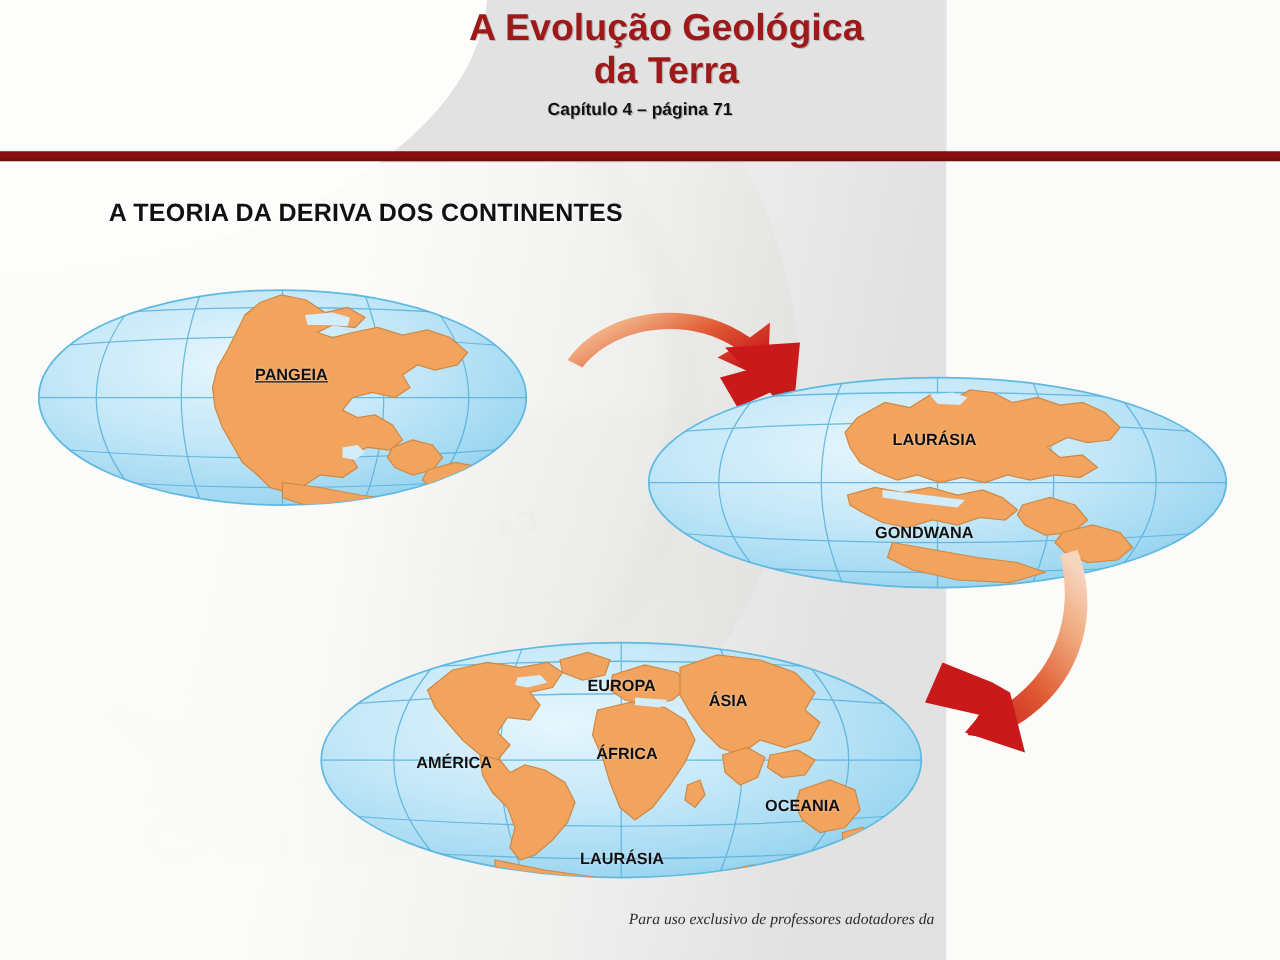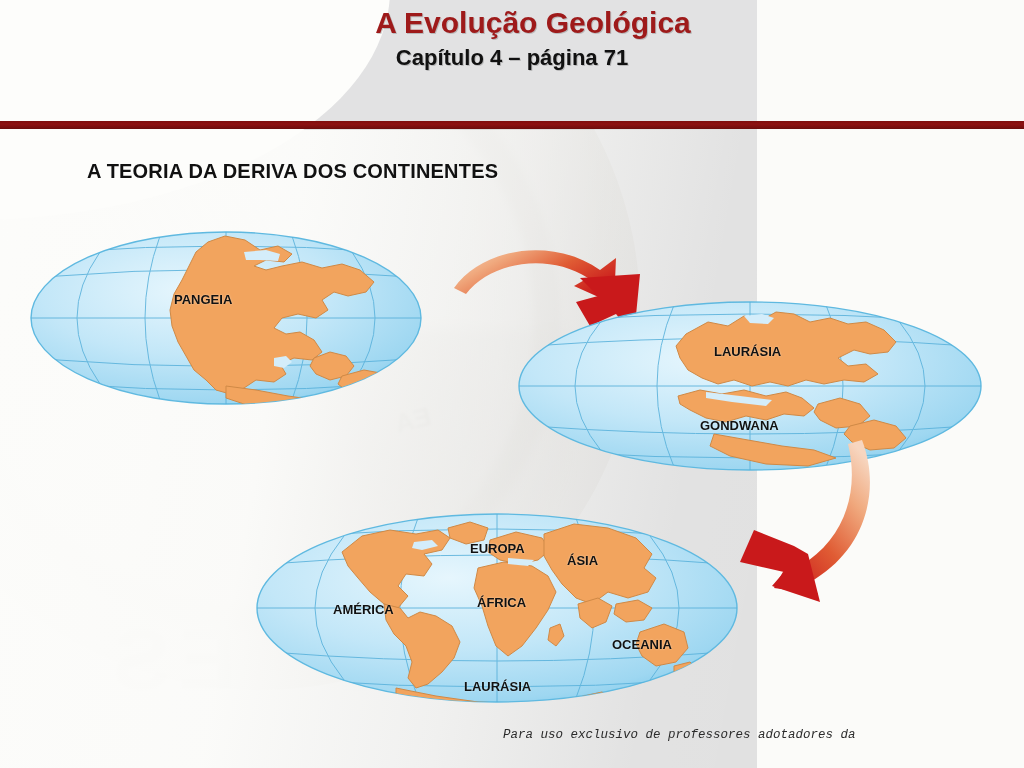--- a/index.html
+++ b/index.html
@@ -122,21 +122,21 @@
   .ttl-main {
     color: #9e1a1a;
     font-size: 30px;
     font-weight: bold;
     line-height: 1.13;
     letter-spacing: 0px;
     text-shadow: 1px 1px 0 rgba(0,0,0,0.18);
   }
   .ttl-sub {
     color: #111;
-    font-size: 22px;
+    font-size: 14px;
     font-weight: bold;
     margin-top: 5px;
     text-shadow: 1px 1px 0 rgba(0,0,0,0.18);
   }
   #title-block .ttl-main > span { display: block; padding-left: 42px; }
 
   #rule {
     position: absolute;
     left: 0; top: 121px; width: 1024px; height: 8px;
     background: linear-gradient(180deg, #7e0d0d 0%, #8e1111 40%, #6d0b0b 100%);
@@ -167,21 +167,21 @@
   }
 
   
   .arrow { position: absolute; }
   .arrow svg { display: block; overflow: visible; }
 
   
   #footer-note {
     position: absolute;
     left: 503px; top: 728px;
-    font-family: Liberation Mono, monospace;
+    font-family: Liberation Serif, serif;
     font-style: italic;
     font-size: 12.5px;
     color: #2b2b2b;
   }
   #logo {
     position: absolute;
     left: 800px; top: 694px;
     width: 218px; height: 68px;
   }
   #logo svg { display: block; }
@@ -201,20 +201,21 @@
   <div id="grey-band"></div>
   <div id="white-wash"></div>
 
   <div id="header">
     <div id="header-band"></div>
     <div id="header-swoosh"></div>
     <div id="header-swoosh2"></div>
     <div id="title-block">
       <div class="ttl-main">
         <span>A Evolução Geológica</span>
+        <span>da Terra</span>
       </div>
       <div class="ttl-sub">Capítulo 4 – página 71</div>
     </div>
   </div>
   <div id="rule"></div>
 
   <div id="section-heading">A TEORIA DA DERIVA DOS CONTINENTES</div>
 
   <div class="globe" id="globe-1" style="left:30px; top:230px;">
     <svg width="392" height="176" viewBox="0 0 392 176" aria-hidden="true">
@@ -250,21 +251,21 @@
                  L176,150 L164,140 L156,126 L148,112 L142,96 L140,80 L144,64 L152,50 L160,34
                  L166,22 Z"></path>
         <path fill="#f2a45e" stroke="#cf8946" stroke-width="1" d="M284,128 L300,122 L316,126 L324,136 L316,146 L300,150 L286,144 L280,136 Z"></path>
         <path fill="#f2a45e" stroke="#cf8946" stroke-width="1" d="M312,146 L334,140 L356,144 L368,154 L360,164 L338,168 L318,162 L308,154 Z"></path>
         <path fill="#f2a45e" stroke="#cf8946" stroke-width="1" d="M196,156 L226,160 L258,166 L286,170 L300,178 L260,180 L220,176 L196,168 Z"></path>
         <path fill="#d4edfa" d="M214,22 L236,20 L250,24 L248,31 L230,30 L216,30 Z"></path>
         <path fill="#d4edfa" d="M244,128 L256,126 L262,132 L254,138 L244,136 Z"></path>
       </g>
     </svg>
   </div>
-  <div class="globe-label" style="left:174px; top:292px;">PANGEIA</div>
+  <div class="globe-label" style="left:204px; top:292px;text-decoration:underline;">PANGEIA</div>
 
   <div class="arrow" id="arrow-1" style="left:448px; top:240px;">
     <svg width="220" height="105" viewBox="0 0 220 105" aria-hidden="true">
       <defs>
         <linearGradient id="ag1" x1="0%" y1="0%" x2="100%" y2="60%">
           <stop offset="0%" stop-color="#f7d6c0"></stop>
           <stop offset="28%" stop-color="#f0a97e"></stop>
           <stop offset="62%" stop-color="#e05c34"></stop>
           <stop offset="100%" stop-color="#c9191b"></stop>
         </linearGradient>

